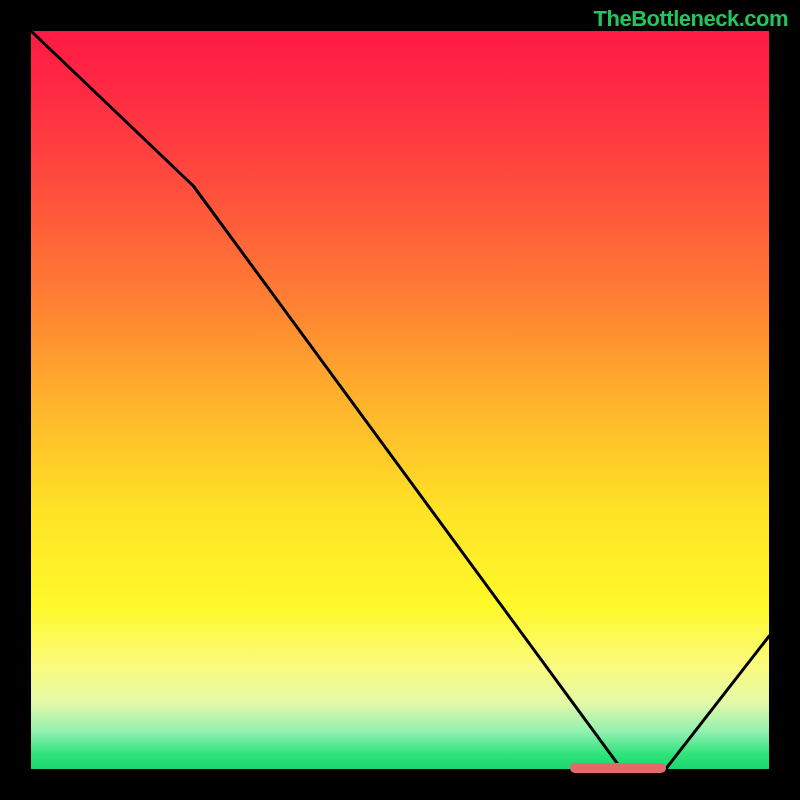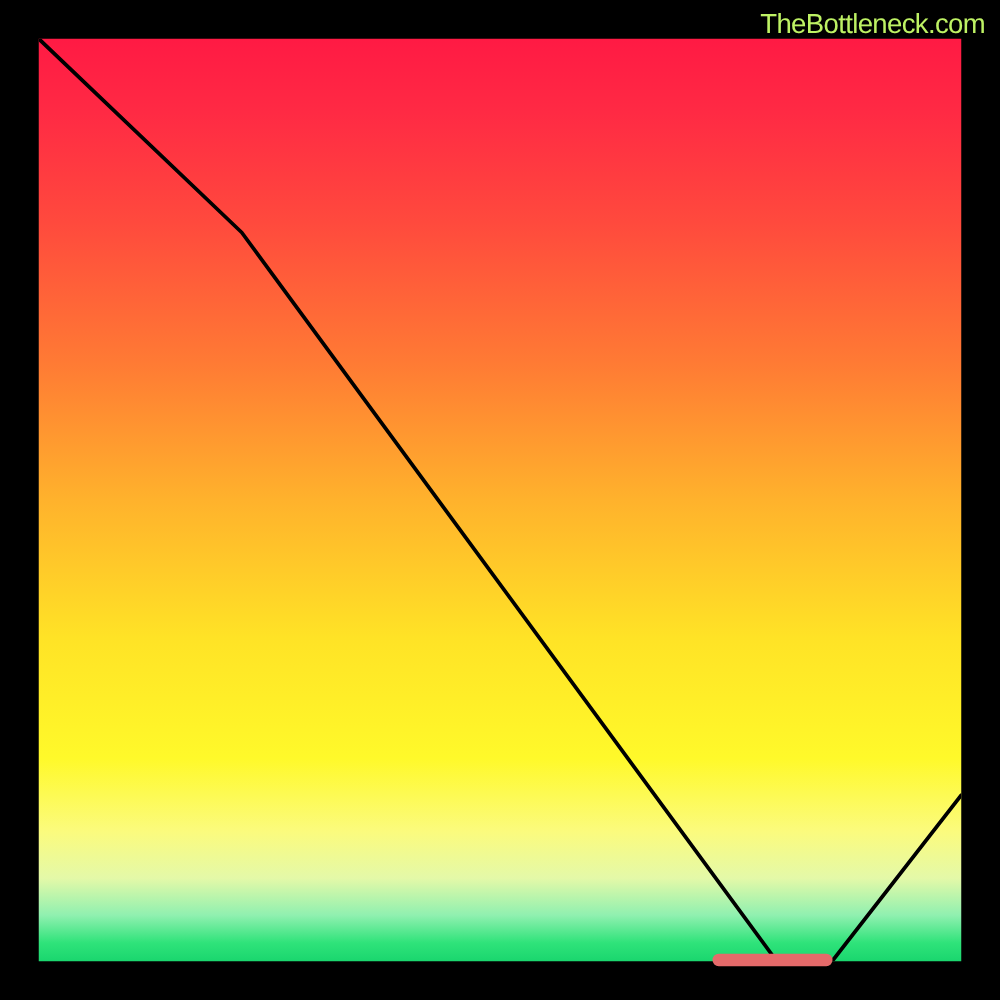--- a/index.html
+++ b/index.html
@@ -13,23 +13,23 @@
   }
   .container {
     position: relative;
     width: 800px;
     height: 800px;
   }
   .attribution {
     position: absolute;
     top: 6px;
     right: 12px;
-    color: #bef264;
+    color: #22c55e;
     font-size: 22px;
-    font-weight: normal;
+    font-weight: bold;
     letter-spacing: -0.5px;
   }
   .plot-area {
     position: absolute;
     left: 31px;
     top: 31px;
     width: 738px;
     height: 738px;
     background: linear-gradient(to bottom,
       #ff1a44 0%,

